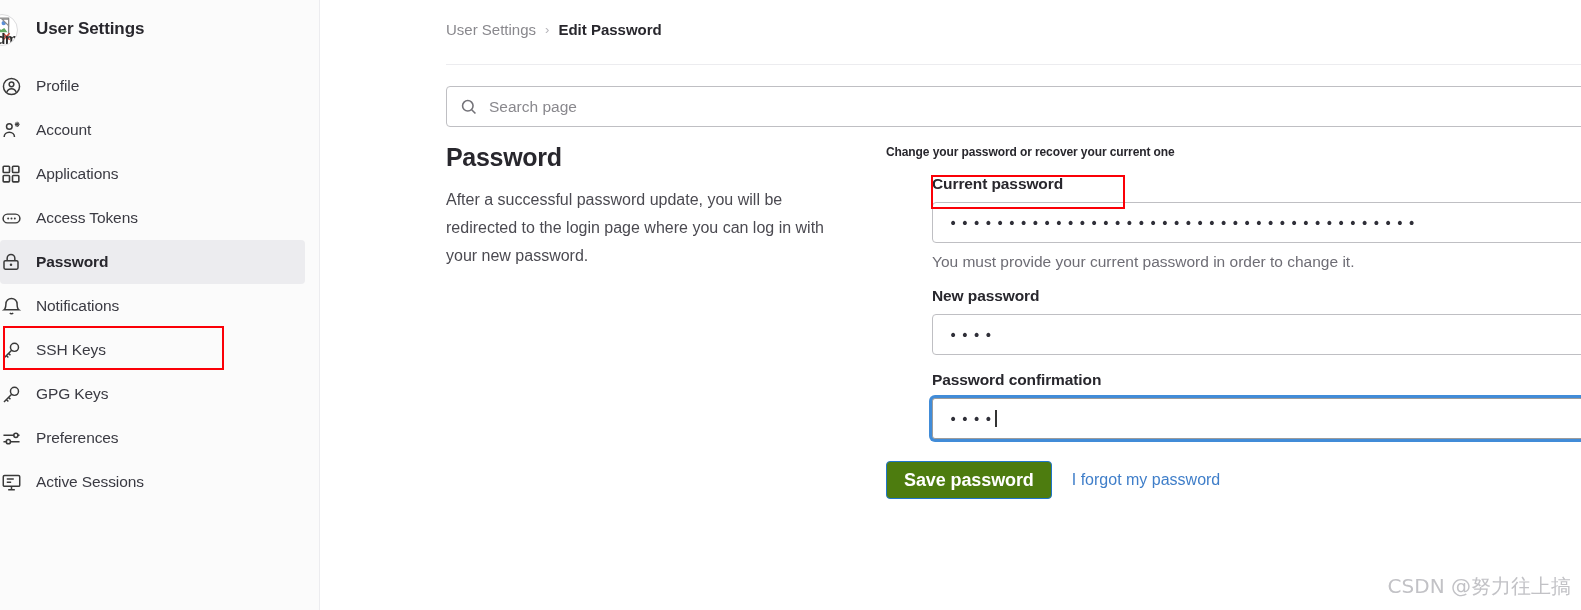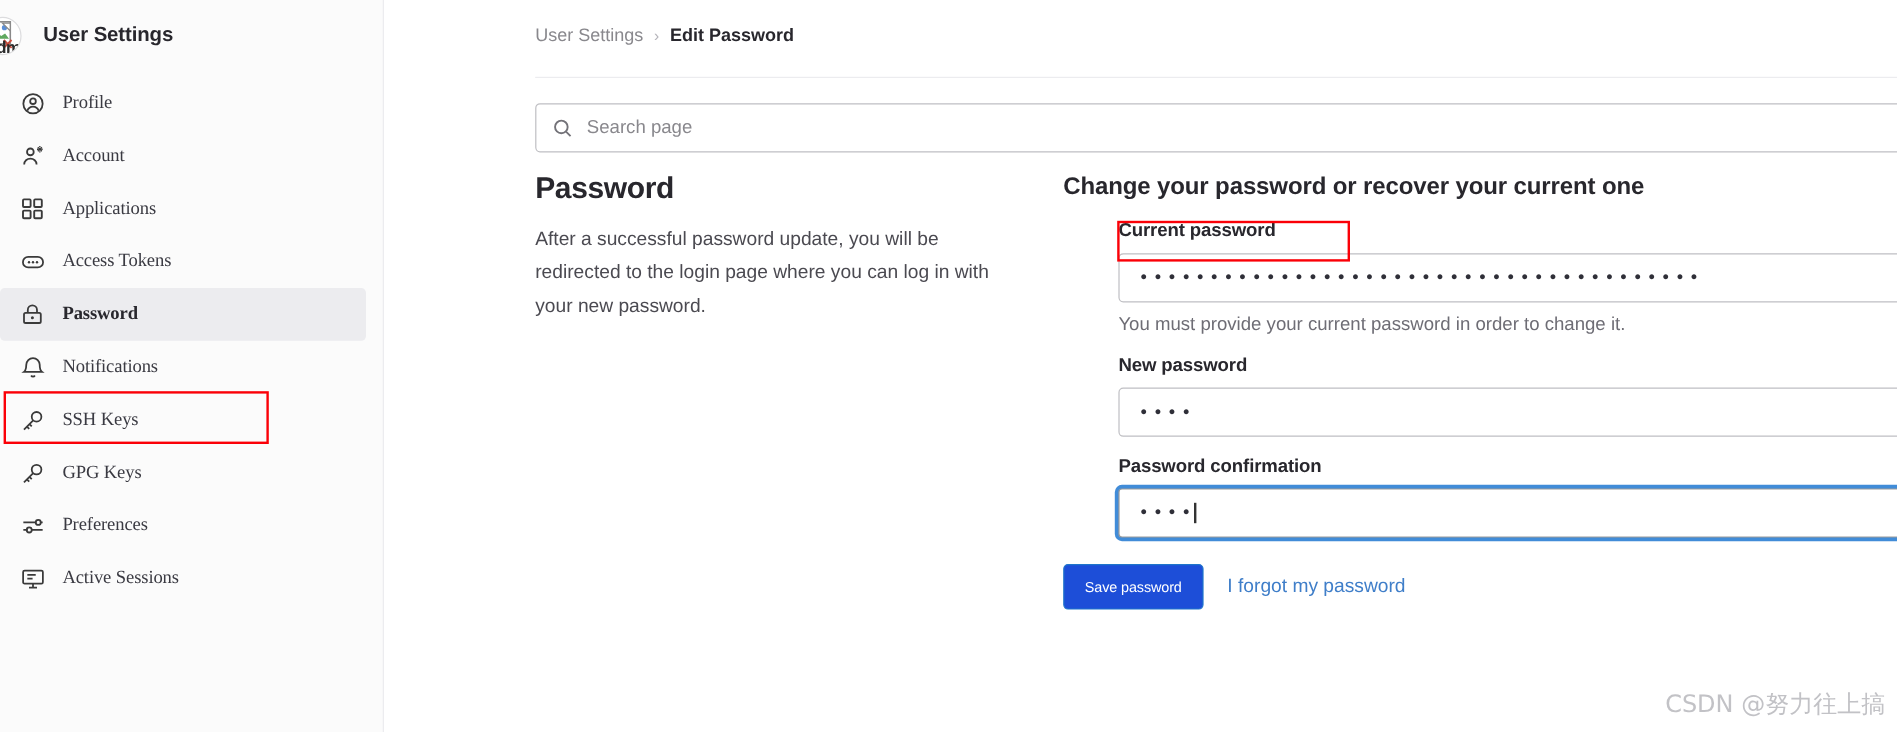--- a/index.html
+++ b/index.html
@@ -63,26 +63,25 @@
     color: #28272d;
     margin-left: 18px;
     letter-spacing: -0.1px;
   }
 
   .nav { margin-top: 6px; }
   .nav-item {
     display: flex;
     align-items: center;
     height: 44px;
-    padding-left: 16px;
+    padding-left: 0;
     margin-right: 14px;
     border-radius: 4px;
     cursor: pointer;
     position: relative;
-    font-family: Liberation Serif, serif;
   }
   .nav-item .nav-icon {
     width: 22px; height: 22px;
     display: flex; align-items: center; justify-content: center;
     flex: 0 0 auto;
     color: #3a3a3a;
   }
   .nav-item .nav-label {
     margin-left: 14px;
     font-size: 15.5px;
@@ -163,21 +162,21 @@
   }
   .page-desc {
     font-size: 16px;
     line-height: 28px;
     color: #4b4a51;
     margin: 0;
   }
 
   .col-right { flex: 1 1 auto; position: relative; min-width: 0; }
   .form-heading {
-    font-size: 20px;
+    font-size: 12px;
     font-weight: bold;
     color: #28272d;
     margin: 2px 0 0 0;
     letter-spacing: -0.1px;
   }
   .field { margin-top: 16px; position: relative; padding-left: 46px; }
   .field-label {
     font-size: 15.5px;
     font-weight: bold;
     color: #28272d;
@@ -221,26 +220,26 @@
     font-size: 15.5px;
     color: #6e6d75;
     margin-top: 10px;
   }
   .actions {
     margin-top: 22px;
     display: flex;
     align-items: center;
   }
   .btn-primary {
-    background: #1d4ed8;
+    background: #4d7c0f;
     color: #fff;
     border: 1px solid #1f75cb;
     border-radius: 4px;
-    font-size: 12px;
-    font-weight: normal;
+    font-size: 18px;
+    font-weight: bold;
     padding: 0 17px;
     height: 38px;
     cursor: pointer;
     font-family: "Liberation Sans", sans-serif;
     letter-spacing: -0.1px;
   }
   .link-forgot {
     margin-left: 20px;
     color: #3f7ec9;
     font-size: 16px;

